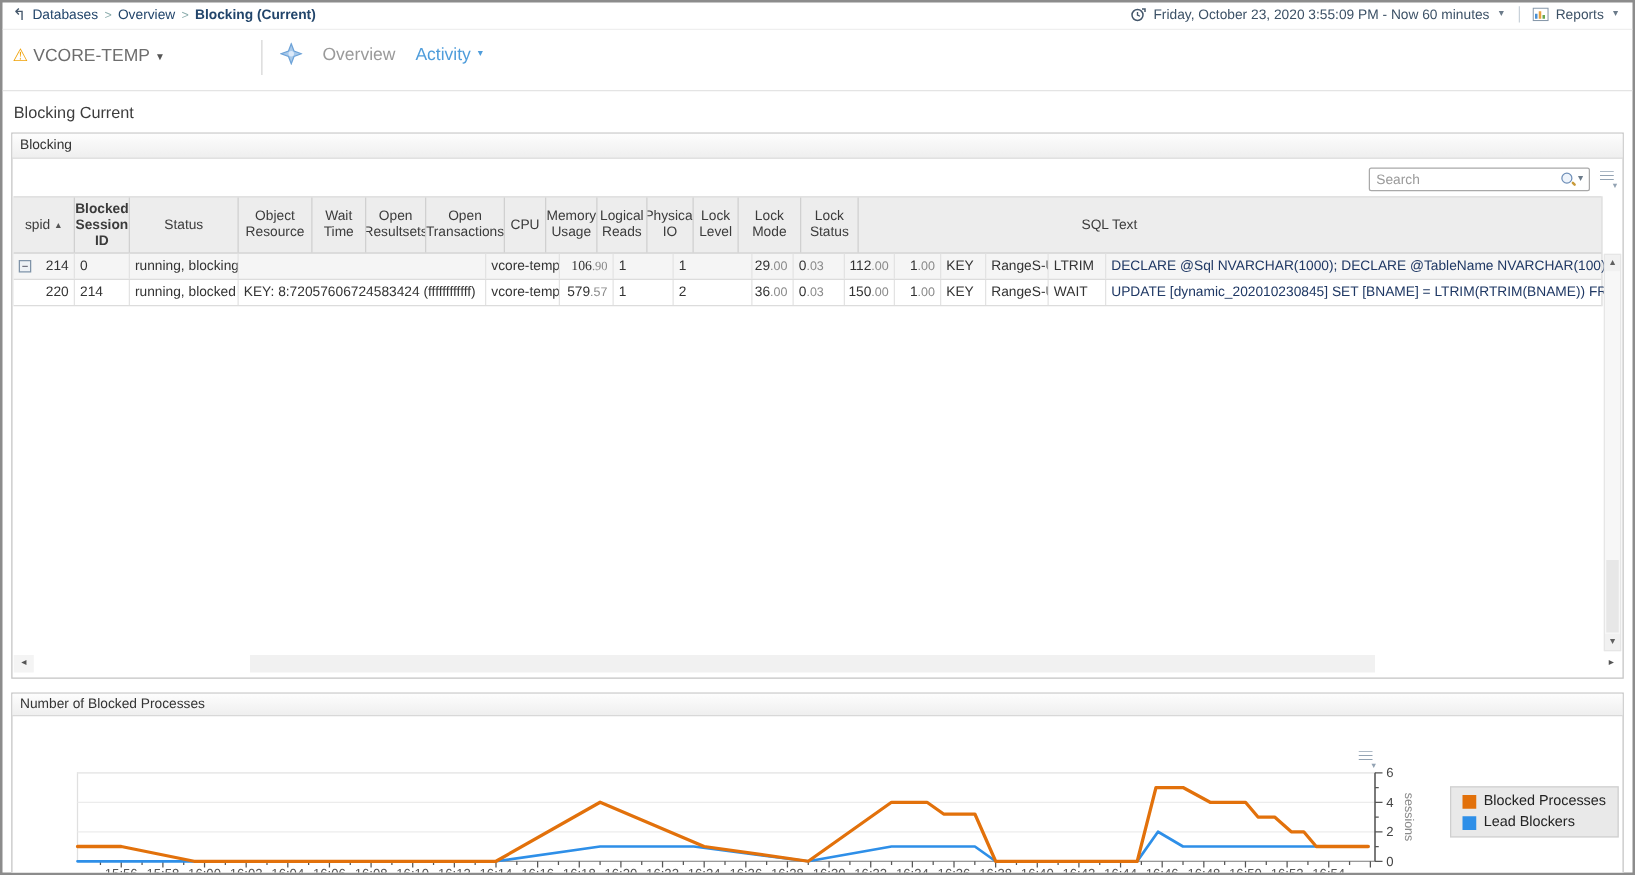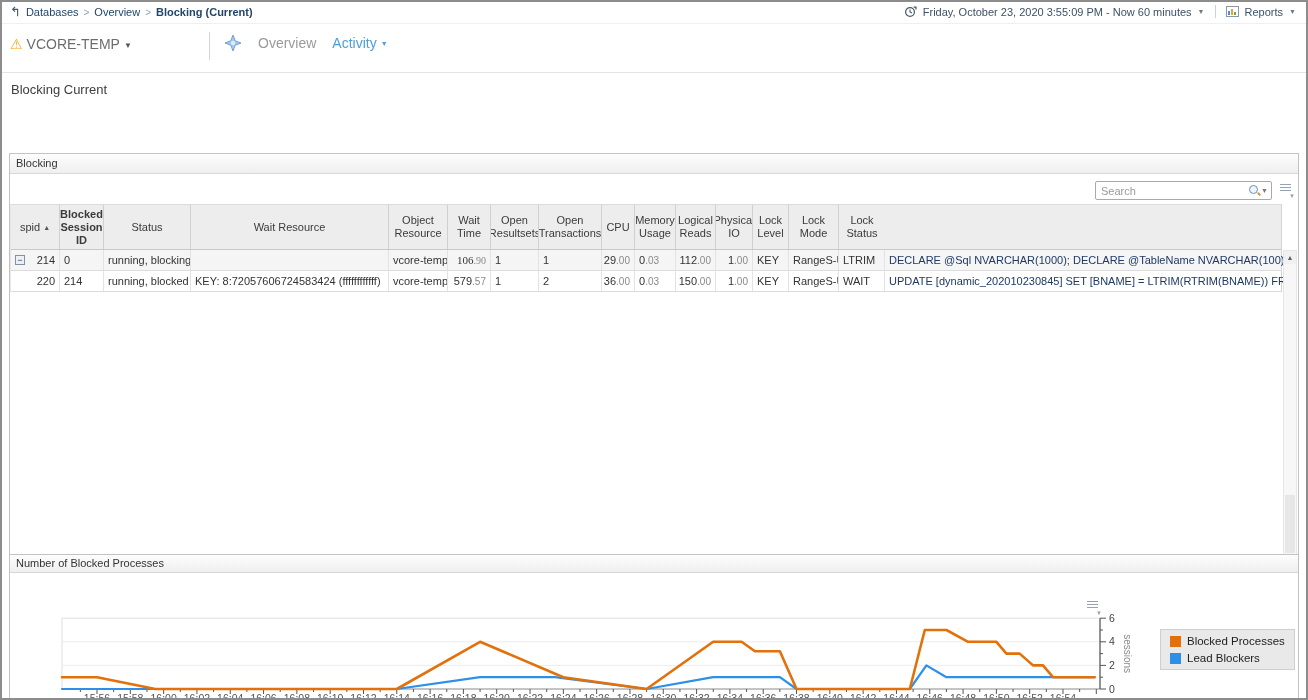--- a/index.html
+++ b/index.html
@@ -28,21 +28,21 @@
   .tab { font-size:14px; cursor:pointer; display:flex; align-items:center; gap:4px; }
   .tab-overview { color:#9a9a9a; }
   .tab-activity { color:#4f9ddb; }
   .tab-activity .caret { color:#4f9ddb; }
   .hrule { position:absolute; left:0; top:70px; right:0; height:1px; background:#e4e4e4; }
 
   .page-title { position:absolute; left:9px; top:80px; font-size:13px; color:#3d3d3d; }
 
   
   .panel { position:absolute; left:7px; right:7px; border:1px solid #c3c3c3; background:#fff; }
-  .panel-blocking { top:104px; height:437px;margin-top:47px; }
+  .panel-blocking { top:104px; height:437px; }
   .panel-chart   { top:552px; height:146px; }
   .panel-header { height:20px; line-height:19px; padding-left:6px; font-size:11px; color:#333;
     background:linear-gradient(#fdfdfd,#efefef); border-bottom:1px solid #d8d8d8; }
   .panel-chart .panel-header { height:18px; line-height:17px; }
 
   
   .searchbox { position:absolute; right:26px; top:27px; width:177px; height:19px; border:1px solid #a9a9a9;
     border-radius:2px; display:flex; align-items:center; background:#fff; padding:0 3px 0 5px; }
   .searchbox input { flex:1; border:none; outline:none; font-family:inherit; font-size:11px; color:#444; min-width:0; }
   .searchbox input::placeholder { color:#9a9a9a; }
@@ -178,23 +178,20 @@
           <div class="th" style="width: 49px; flex: 0 0 49px;">
             <span>spid</span>
             <span class="sort-asc">▲</span>
           </div>
           <div class="th" style="width: 44px; flex: 0 0 44px; font-weight: bold;">
             <span>Blocked Session ID</span>
           </div>
           <div class="th" style="width: 87px; flex: 0 0 87px;">
             <span>Status</span>
           </div>
-          <div class="th" style="width: 198px; flex: 0 0 198px;">
-            <span>Wait Resource</span>
-          </div>
           <div class="th" style="width: 59px; flex: 0 0 59px;">
             <span>Object Resource</span>
           </div>
           <div class="th" style="width: 43px; flex: 0 0 43px;">
             <span>Wait Time</span>
           </div>
           <div class="th" style="width: 48px; flex: 0 0 48px;">
             <span>Open Resultsets</span>
           </div>
           <div class="th" style="width: 63px; flex: 0 0 63px;">
@@ -213,20 +210,23 @@
             <span>Physical IO</span>
           </div>
           <div class="th" style="width: 36px; flex: 0 0 36px;">
             <span>Lock Level</span>
           </div>
           <div class="th" style="width: 50px; flex: 0 0 50px;">
             <span>Lock Mode</span>
           </div>
           <div class="th" style="width: 46px; flex: 0 0 46px;">
             <span>Lock Status</span>
+          </div>
+          <div class="th" style="width: 401px; flex: 0 0 401px;">
+            <span>SQL Text</span>
           </div>
         </div>
         <div class="tr shade">
           <div class="td r" style="width: 49px; flex: 0 0 49px;">
             <span class="minus">−</span>
             <span>214</span>
           </div>
           <div class="td" style="width: 44px; flex: 0 0 44px;">
             <span>0</span>
           </div>

